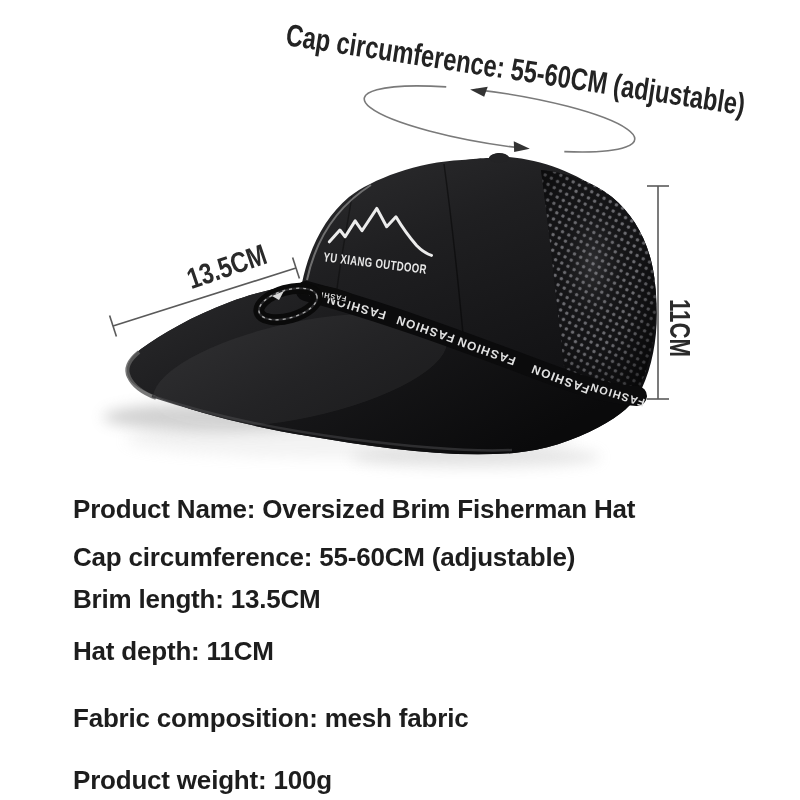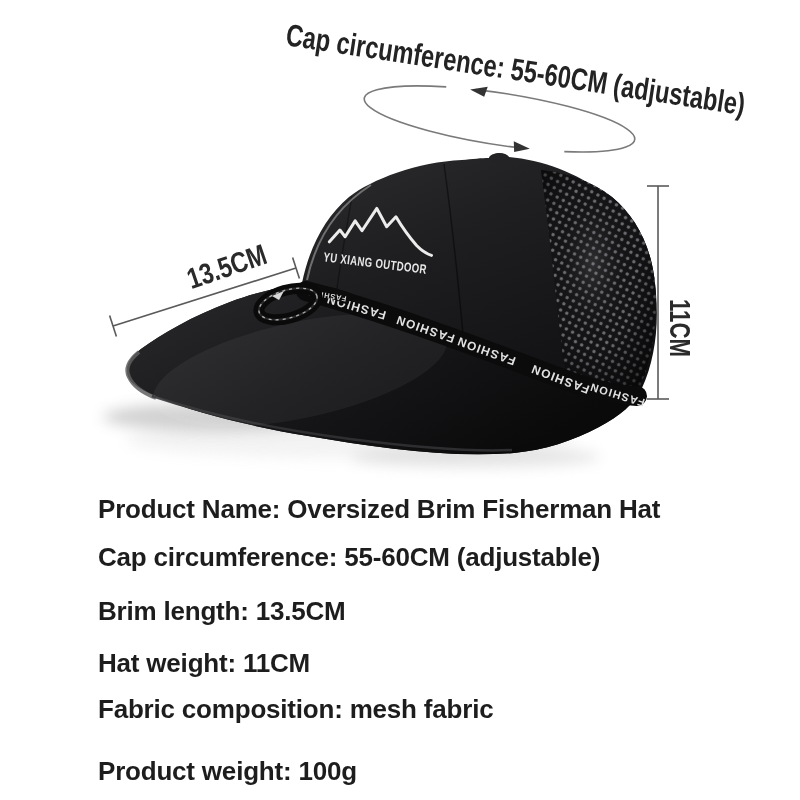--- a/index.html
+++ b/index.html
@@ -3,28 +3,28 @@
 <meta charset="utf-8">
 <style>
   html,body{margin:0;padding:0;background:#ffffff;}
   .stage{
     position:relative;width:800px;height:800px;background:#ffffff;overflow:hidden;
     font-family:"Liberation Sans", sans-serif;
   }
   .stage svg{position:absolute;left:0;top:0;}
   .svg-text{font-family:"Liberation Sans", sans-serif;}
   .specs{
-    position:absolute;left:98px;top:494px;
+    position:absolute;left:73px;top:494px;
     color:#1d1d1d;font-size:26px;font-weight:600;letter-spacing:-0.2px;
   }
   .spec-line{height:30px;line-height:30px;white-space:nowrap;}
   .spec-line:nth-child(2){margin-top:18px;}
-  .spec-line:nth-child(3){margin-top:24px;}
+  .spec-line:nth-child(3){margin-top:12px;}
   .spec-line:nth-child(4){margin-top:22px;}
-  .spec-line:nth-child(5){margin-top:16px;}
+  .spec-line:nth-child(5){margin-top:37px;}
   .spec-line:nth-child(6){margin-top:32px;}
 </style>
 </head>
 <body>
 
 <div class="stage">
 
   <svg width="800" height="800" viewBox="0 0 800 800">
     <defs>
       <linearGradient id="gCrown" x1="0" y1="0" x2="0.7" y2="1">
@@ -156,18 +156,18 @@
       <line x1="647" y1="186" x2="669" y2="186"></line>
       <line x1="647" y1="399" x2="669" y2="399"></line>
     </g>
     <text class="svg-text" x="670" y="328" text-anchor="middle" font-size="29" font-weight="600" fill="#2a2a2a" transform="rotate(90 670 328)" textLength="58" lengthAdjust="spacingAndGlyphs">11CM</text>
   </svg>
 
   <div class="specs">
     <div class="spec-line">Product Name: Oversized Brim Fisherman Hat</div>
     <div class="spec-line">Cap circumference: 55-60CM (adjustable)</div>
     <div class="spec-line">Brim length: 13.5CM</div>
-    <div class="spec-line">Hat weight: 11CM</div>
+    <div class="spec-line">Hat depth: 11CM</div>
     <div class="spec-line">Fabric composition: mesh fabric</div>
     <div class="spec-line">Product weight: 100g</div>
   </div>
 
 </div>
 
 </body></html>

